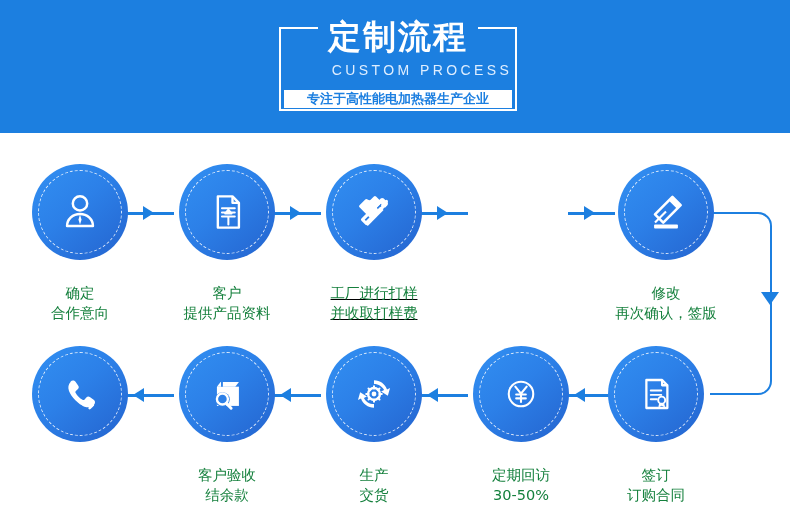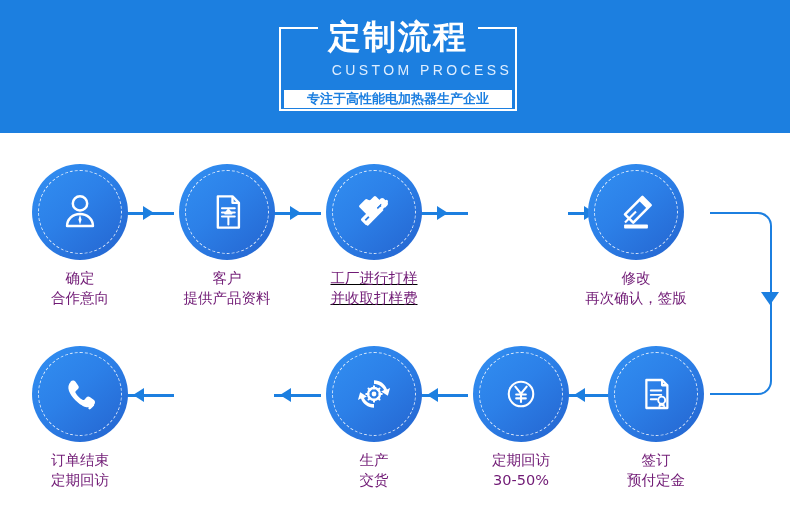--- a/index.html
+++ b/index.html
@@ -68,22 +68,22 @@
     display:flex;align-items:center;justify-content:center;
   }
   .dashring{
     position:absolute;left:6px;top:6px;width:84px;height:84px;
     border:1.5px dashed rgba(255,255,255,.85);
     border-radius:50%;
     box-sizing:border-box;
   }
   .ico{position:relative;z-index:2;display:block;}
   .label{
-    margin-top:8px;
-    color:#701a75;
+    margin-top:23px;
+    color:#15803d;
     font-size:14.5px;
     line-height:20px;
     white-space:nowrap;
     font-family:"DejaVu Sans","Liberation Sans",sans-serif;
   }
 
   
   .conn{position:absolute;}
   .hline{height:2.5px;background:#1C7FE0;}
   .arrowR{
@@ -204,21 +204,21 @@
           <path d="M30.5 18.5L14 35l3.5 3.5L34 22z" fill="#fff"></path>
         </svg>
       </div>
       <div class="label">
         <span>工厂进行打样</span><br>
         <span>并收取打样费</span>
       </div>
     </div>
 
 
-    <div class="node" style="left:562px;top:31px;">
+    <div class="node" style="left:592px;top:31px;">
       <div class="circle">
         <div class="dashring"></div>
         <svg class="ico" width="44" height="44" viewBox="0 0 48 48">
           <path d="M31 7.5l9 9-19 19-9-9z" fill="none" stroke="#fff" stroke-width="2.8" stroke-linejoin="round"></path>
           <path d="M31 7.5l9 9-4 4-9-9z" fill="#fff"></path>
           <path d="M12 35.5L24 23.5" stroke="#fff" stroke-width="2.4"></path>
           <rect x="11" y="37.5" width="26" height="4.5" fill="#fff" rx="1"></rect>
         </svg>
       </div>
       <div class="label">
@@ -228,26 +228,39 @@
     </div>
 
     <div class="node" style="left:6px;top:213px;">
       <div class="circle">
         <div class="dashring"></div>
         <svg class="ico" width="44" height="44" viewBox="0 0 48 48">
           <path d="M13.5 10.5c2-2 4.3-1.6 5.6.2l3 4.2c1 1.4.6 2.7-.6 3.8l-2 1.9c-.7.7-.7 1.4-.2 2.3 1.6 3 4.3 5.7 7.4 7.3.9.5 1.7.4 2.3-.3l1.9-2c1.1-1.2 2.4-1.6 3.8-.6l4.2 3c1.8 1.3 2.2 3.6.2 5.6-2.6 2.6-6.2 3.3-10 1.9-6.6-2.4-14.7-10.5-17.1-17.1-1.4-3.8-.7-7.4 1.9-10z" fill="#fff"></path>
           <path d="M28 36h10m0 0l-3.5-3.5M38 36l-3.5 3.5" stroke="#fff" stroke-width="2.8" stroke-linecap="round" stroke-linejoin="round" fill="none"></path>
         </svg>
       </div>
-      <div class="label">
-        <span>订单结束</span><br>
-        <span>定期回访</span>
-      </div>
-    </div>
-
+    </div>
+
+    <div class="node" style="left:153px;top:213px;">
+      <div class="circle">
+        <div class="dashring"></div>
+        <svg class="ico" width="44" height="44" viewBox="0 0 48 48">
+          <path d="M13 16h24v21H13z" fill="#fff"></path>
+          <path d="M13 16l4-5h20l-4 5z" fill="#fff"></path>
+          <path d="M18.5 11v5" stroke="#2C80E8" stroke-width="2"></path>
+          <circle cx="19" cy="30" r="8" fill="#2C80E8"></circle>
+          <circle cx="19" cy="29.5" r="6" fill="none" stroke="#fff" stroke-width="2.6"></circle>
+          <path d="M23.5 34.5l5 5" stroke="#fff" stroke-width="3.2" stroke-linecap="round"></path>
+        </svg>
+      </div>
+      <div class="label">
+        <span>客户验收</span><br>
+        <span>结余款</span>
+      </div>
+    </div>
 
     <div class="node" style="left:300px;top:213px;">
       <div class="circle">
         <div class="dashring"></div>
         <svg class="ico" width="44" height="44" viewBox="0 0 48 48">
           <path d="M24 9c6.6 0 12.2 4.2 14.2 10l3.3-1.6-2.4 8.4-7.4-4.5 3.3-1.6C33.2 15.8 29 13 24 13z" fill="#fff"></path>
           <path d="M24 39c-6.6 0-12.2-4.2-14.2-10l-3.3 1.6 2.4-8.4 7.4 4.5-3.3 1.6C14.8 32.2 19 35 24 35z" fill="#fff"></path>
           <circle cx="24" cy="24" r="6.5" fill="none" stroke="#fff" stroke-width="2.6"></circle>
           <circle cx="24" cy="24" r="2.6" fill="#fff"></circle>
           <g stroke="#fff" stroke-width="2.2" stroke-linecap="round">
@@ -281,18 +294,18 @@
         <svg class="ico" width="42" height="42" viewBox="0 0 48 48">
           <path d="M13 8h18l6 6v26H13z" fill="none" stroke="#fff" stroke-width="2.6" stroke-linejoin="round"></path>
           <path d="M31 8v6h6" fill="none" stroke="#fff" stroke-width="2.6" stroke-linejoin="round"></path>
           <path d="M18 20h12M18 25h12M18 30h7" stroke="#fff" stroke-width="2.2" stroke-linecap="round"></path>
           <circle cx="30.5" cy="31" r="4" fill="none" stroke="#fff" stroke-width="2.2"></circle>
           <path d="M28.5 34.2l-1 4 3-1.6 3 1.6-1-4" fill="#fff" stroke="#fff" stroke-width="1.4" stroke-linejoin="round"></path>
         </svg>
       </div>
       <div class="label">
         <span>签订</span><br>
-        <span>预付定金</span>
+        <span>订购合同</span>
       </div>
     </div>
 
   </div>
 </div>
 
 </body></html>

